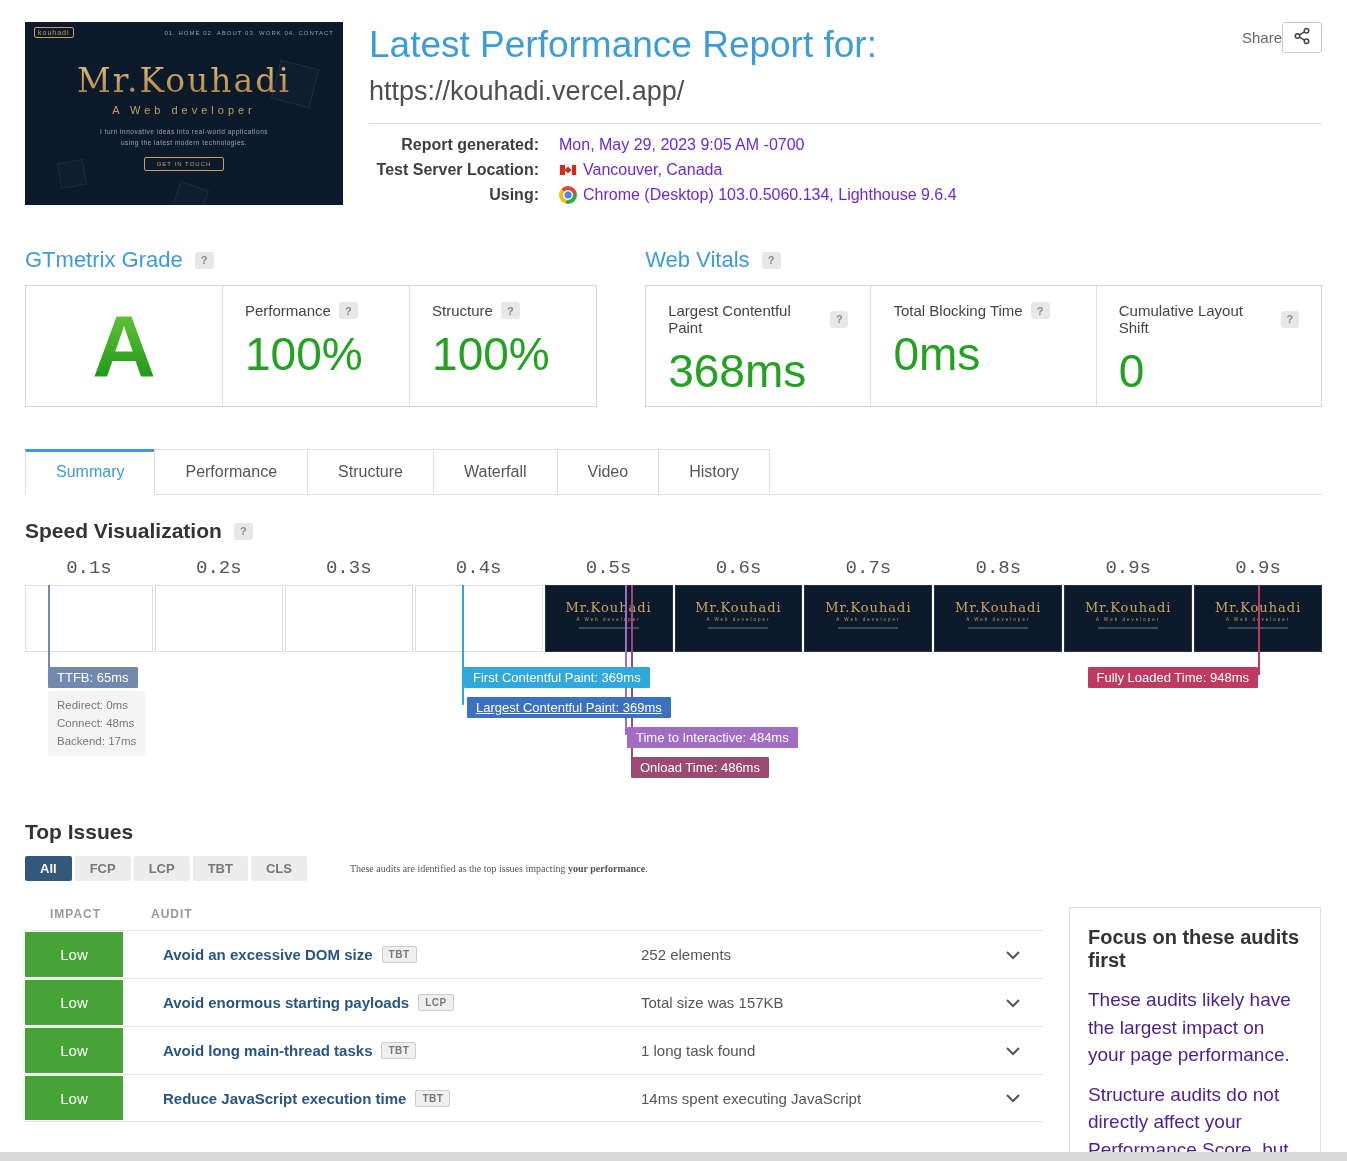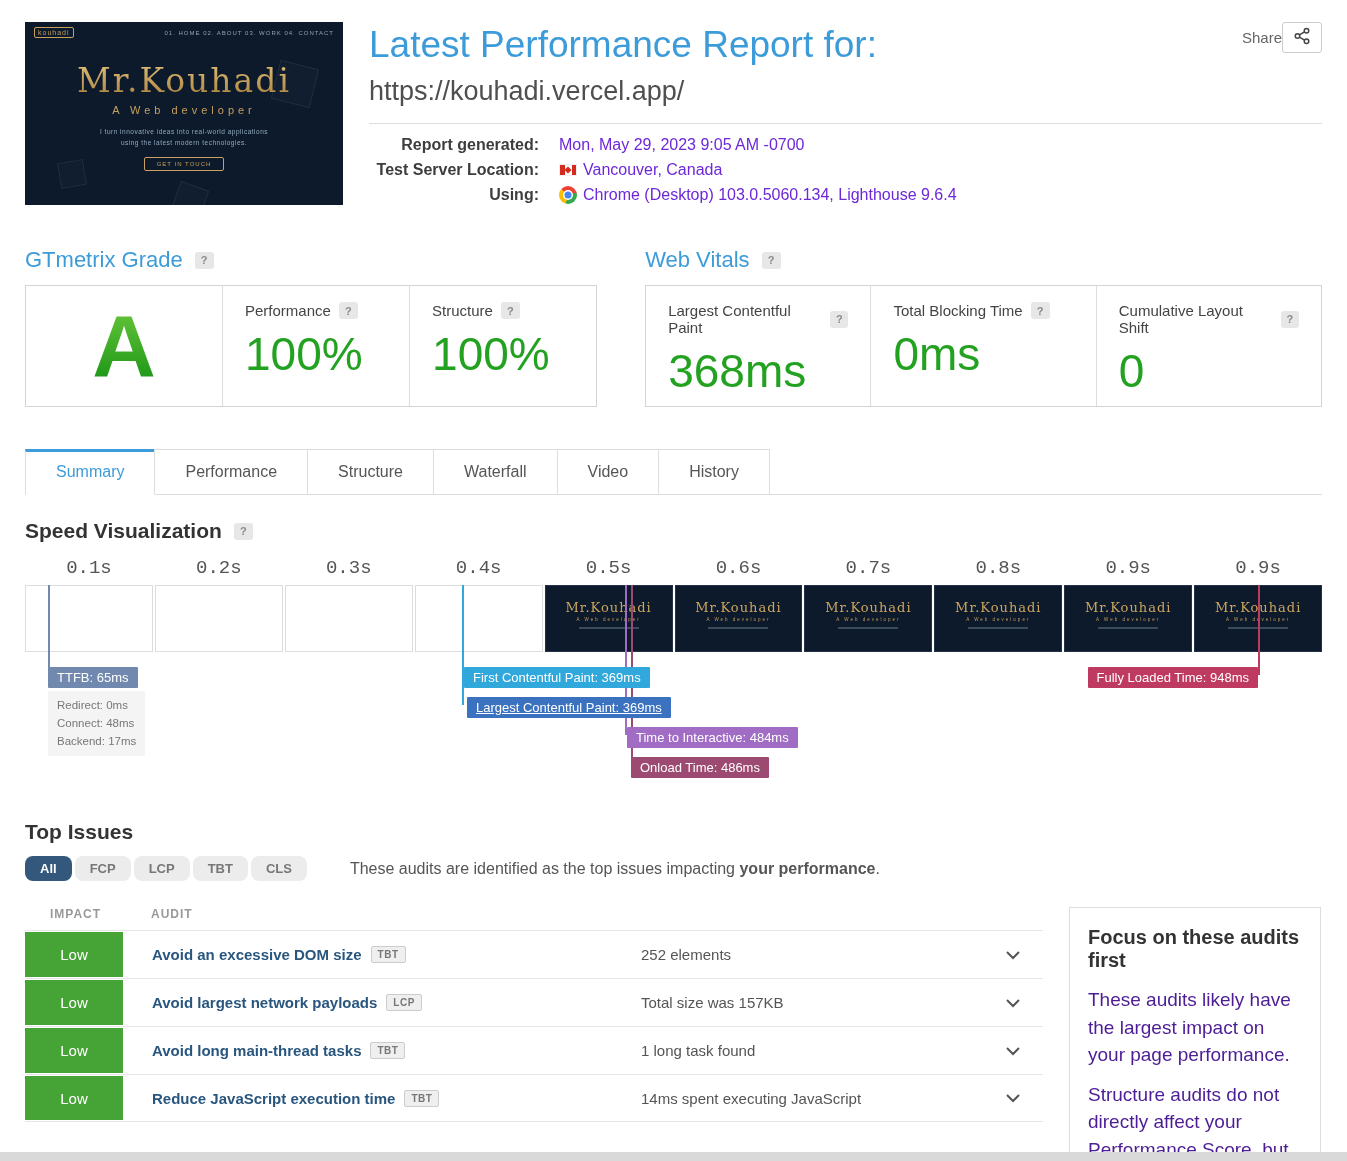--- a/index.html
+++ b/index.html
@@ -86,32 +86,32 @@
   .vline { position:absolute; top:0; width:2px; }
   .badge { position:absolute; height:21px; line-height:21px; padding:0 9px; font-size:13px; color:#fff;
     white-space:nowrap; border-radius:1px;}
   .ttfb-details { position:absolute; background:#f4f4f4; color:#777; font-size:11.5px; line-height:1.55;
     padding:6px 9px; border-radius:2px; }
 
   
   .issues-section { margin-top:30px; }
   .filters-row { display:flex; align-items:center; margin-top:12px; }
   .pill { font-size:13px; padding:5px 15px; margin-right:3px; background:#ececec; color:#777;
-    border-radius:8px; cursor:pointer; font-weight:700;}
+    border-radius:2px; cursor:pointer; font-weight:700;}
   .pill.active { background:#33587c; color:#fff; }
-  .filters-desc { font-size:16px; color:#555; margin-left:40px; }
+  .filters-desc { font-size:10px; color:#555; margin-left:40px;font-family:Liberation Serif, serif; }
   .issues-body { display:flex; margin-top:26px; }
   .issues-table { width:1018px; flex:none; }
   .thead { display:flex; font-size:12px; font-weight:700; color:#999; letter-spacing:1px; padding-bottom:9px; }
   .th-impact { width:126px; padding-left:25px; }
   .irow { display:flex; align-items:stretch; background:#fff; border-top:1px solid #e6e6e6; height:48px; }
   .irow:last-child { border-bottom:1px solid #e6e6e6; }
   .impact-cell { width:98px; flex:none; background:#46a335; color:#fff; display:flex; align-items:center;
     justify-content:center; font-size:15px; margin:1px 0; }
-  .audit-cell { display:flex; align-items:center; padding-left:29px; width:518px; flex:none; gap:9px;}
+  .audit-cell { display:flex; align-items:center; padding-left:40px; width:518px; flex:none; gap:9px;}
   .audit-link { font-size:15px; font-weight:700; color:#29567e; cursor:pointer; }
   .tagchip { font-size:10px; font-weight:700; letter-spacing:0.5px; color:#777; background:#efefef;
     border:1px solid #ccc; border-radius:2px; padding:2px 6px; }
   .detail-cell { flex:1; display:flex; align-items:center; font-size:15px; color:#555; }
   .chev-cell { width:60px; display:flex; align-items:center; justify-content:center; cursor:pointer; }
   .sidebox { width:252px; margin-left:26px; border:1px solid #ddd; padding:18px 18px; align-self:flex-start; }
   .sidebox h3 { font-size:20px; font-weight:700; color:#333; margin-bottom:14px; }
   .sidebox p { font-size:19px; color:#4c1d95; line-height:1.45; margin-bottom:12px; }
 
   .bottom-bar { position:fixed; left:0; bottom:0; width:1347px; height:9px; background:#d9d9d9; }
@@ -359,21 +359,21 @@
               <svg width="14" height="9" viewBox="0 0 14 9" fill="none" stroke="#555" stroke-width="2">
                   <path d="M1 1 L7 7 L13 1"></path>
                 </svg>
             </span>
           </div>
         </div>
 
         <div class="irow">
           <div class="impact-cell">Low</div>
           <div class="audit-cell">
-            <span class="audit-link">Avoid largest network payloads</span>
+            <span class="audit-link">Avoid enormous starting payloads</span>
             <span class="tagchip">LCP</span>
           </div>
           <div class="detail-cell">Total size was 157KB</div>
           <div class="chev-cell">
             <span>
               <svg width="14" height="9" viewBox="0 0 14 9" fill="none" stroke="#555" stroke-width="2">
                   <path d="M1 1 L7 7 L13 1"></path>
                 </svg>
             </span>
           </div>

